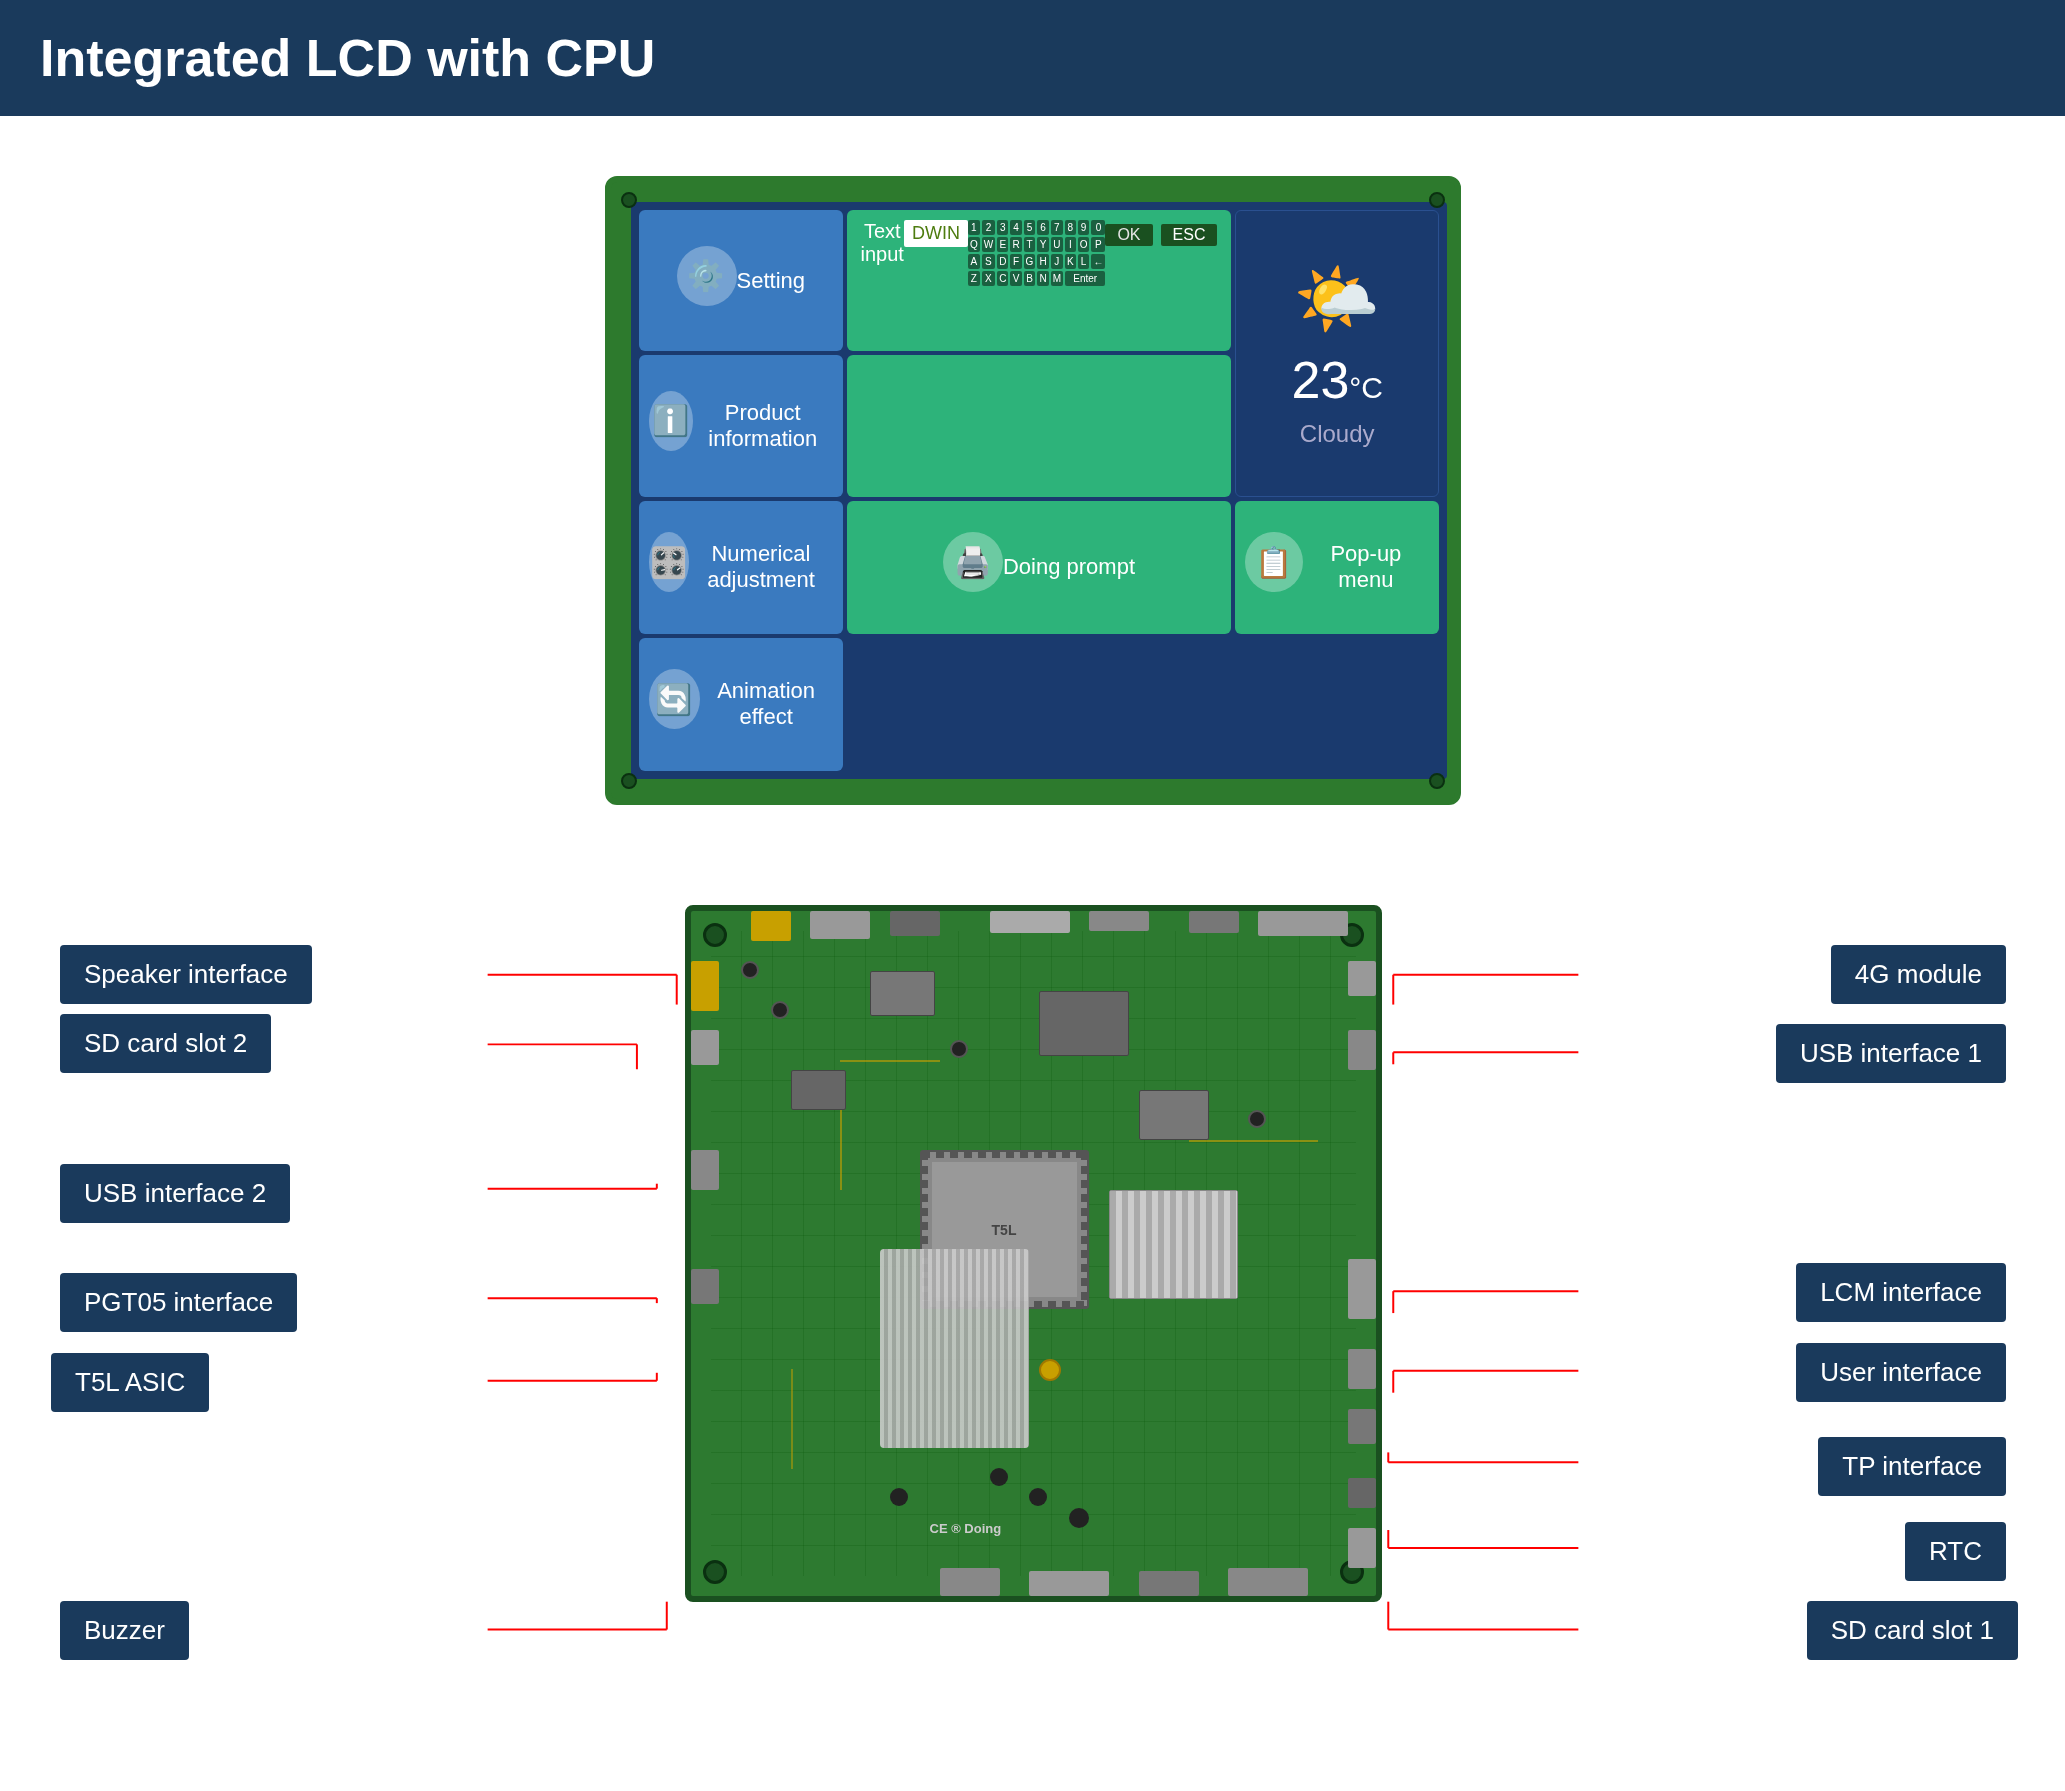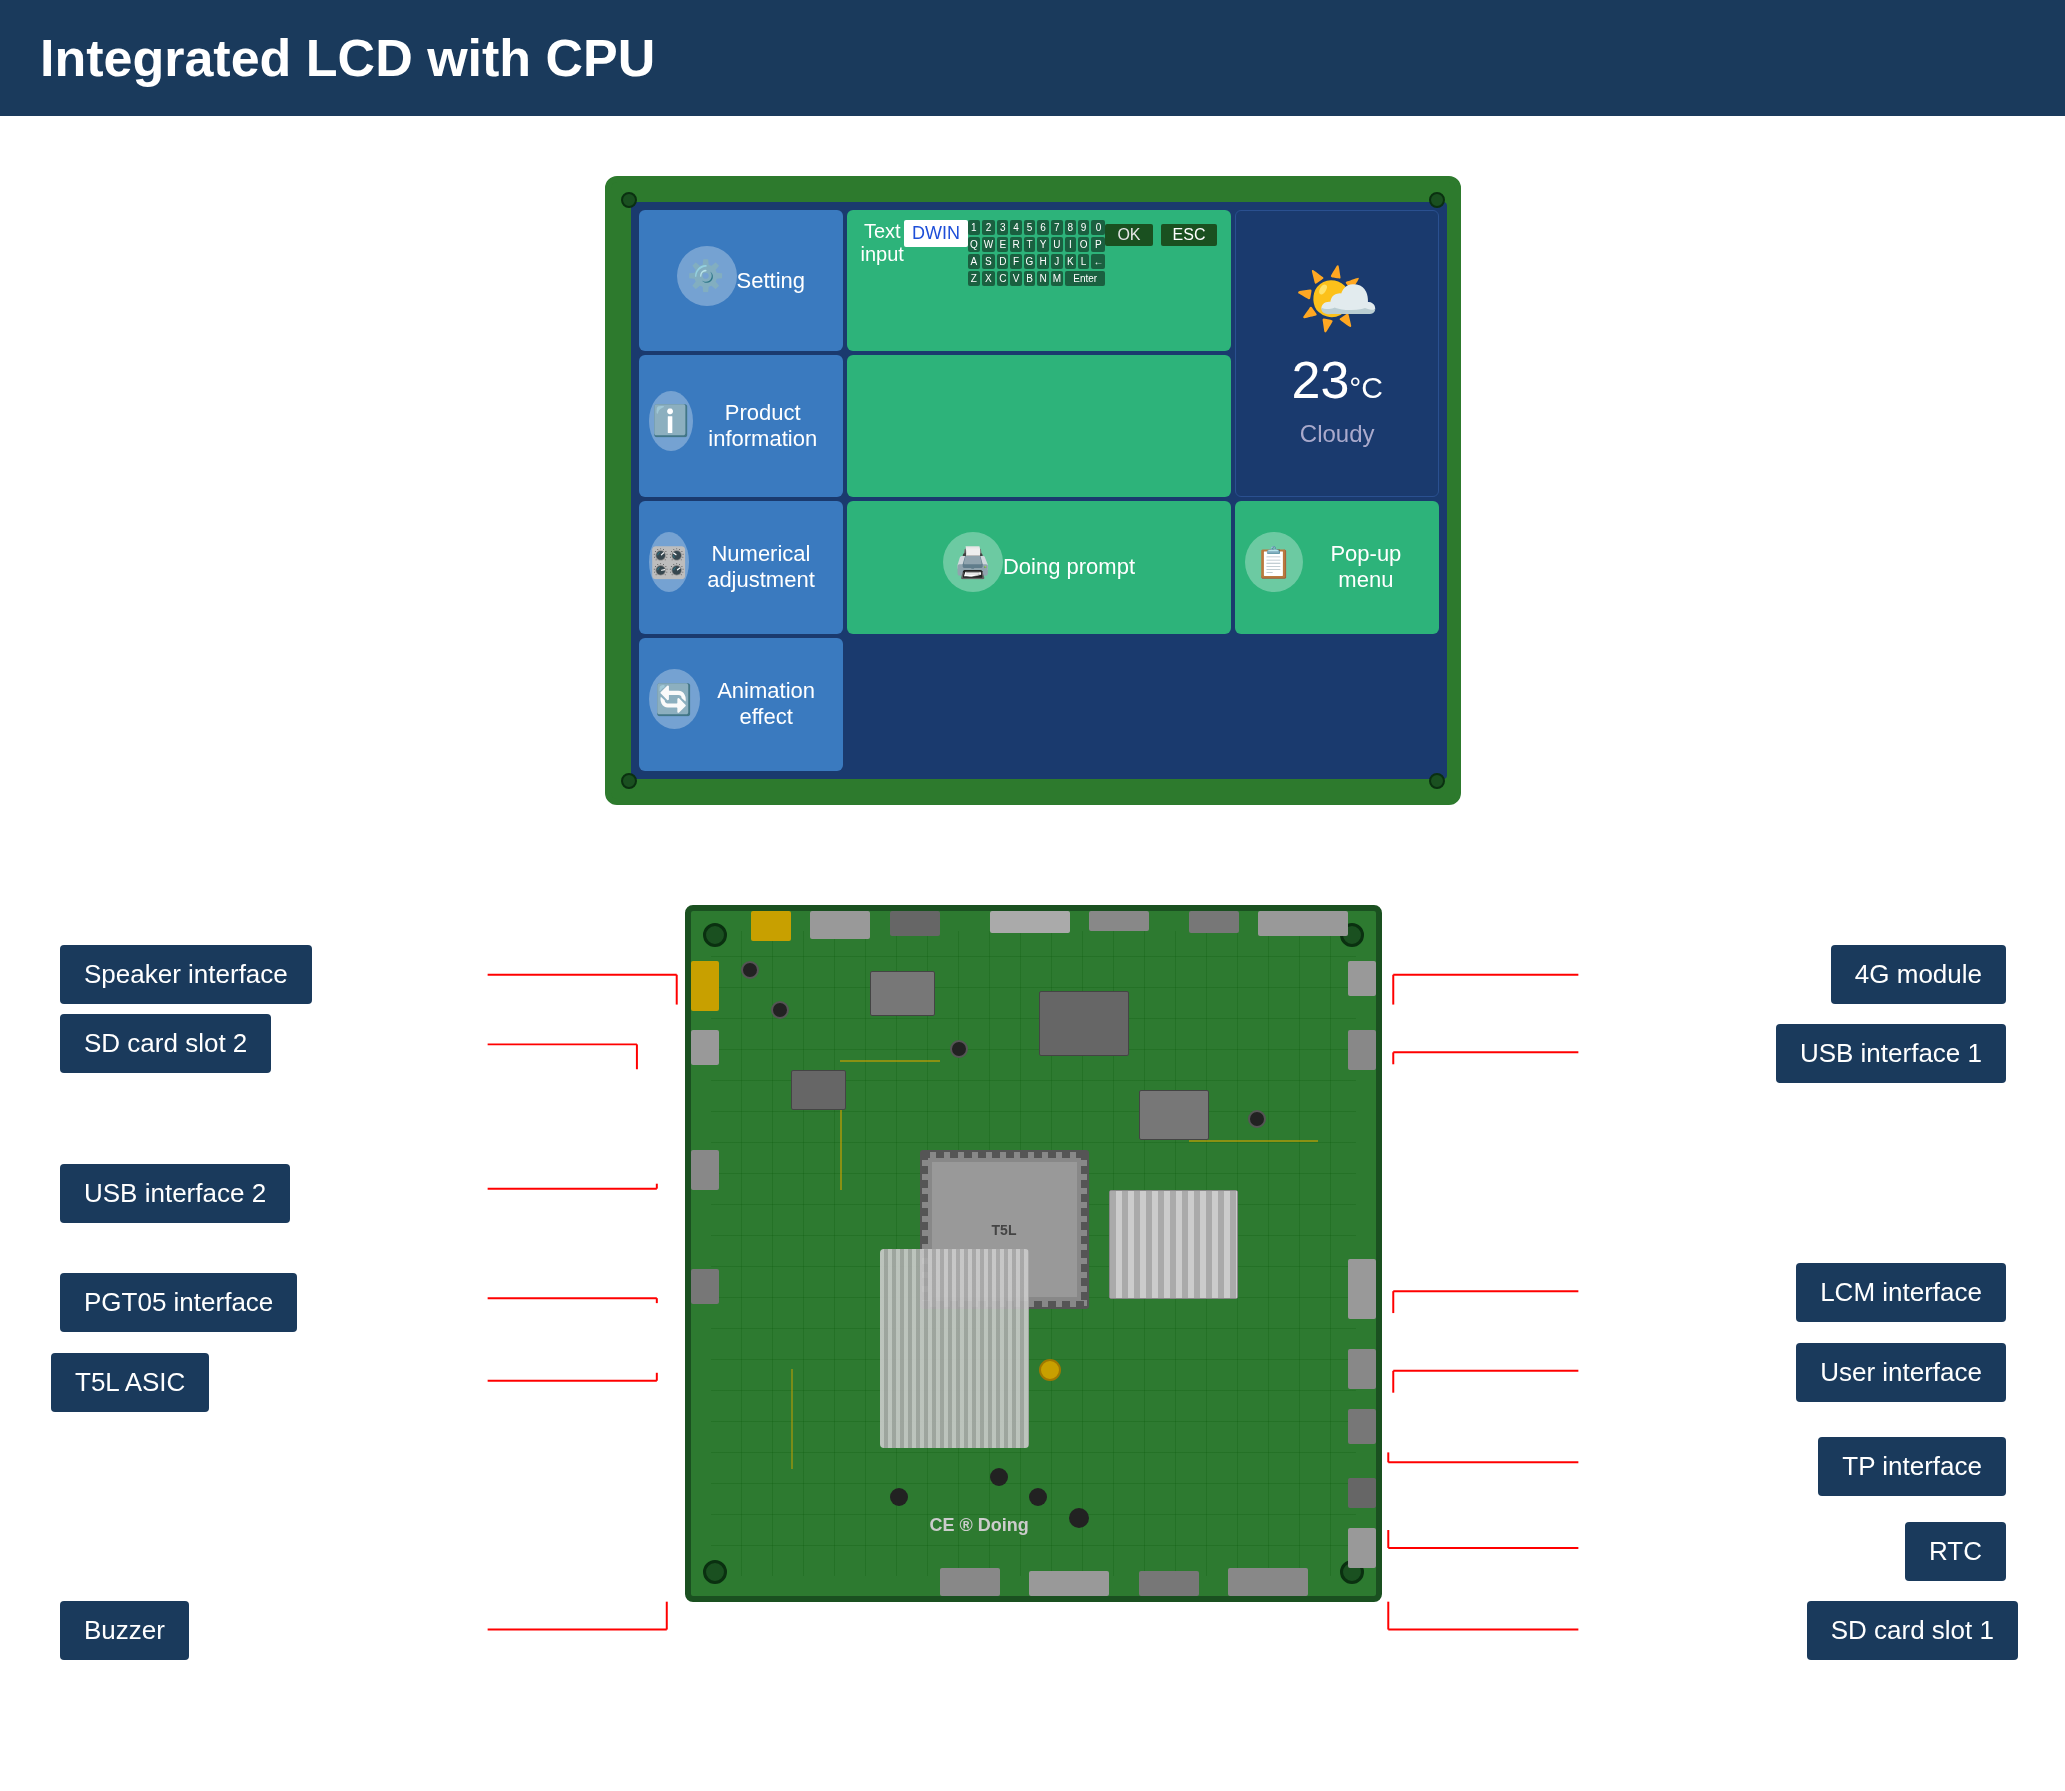--- a/index.html
+++ b/index.html
@@ -190,21 +190,21 @@
   <div class="lcd-frame">
     <div class="lcd-screen">
 
       <div class="tile tile-setting">
         <div class="icon-circle">⚙️</div>
         <span>Setting</span>
       </div>
 
       <div class="tile tile-text-input">
         <div style="font-size:20px;margin-bottom:4px;color:#fff;">Text input</div>
-        <div style="background:#fff;color:#1d4ed8;padding:3px 8px;width:100%;font-size:18px;margin-bottom:6px;border-radius:2px;">DWIN</div>
+        <div style="background:#fff;color:#4d7c0f;padding:3px 8px;width:100%;font-size:18px;margin-bottom:6px;border-radius:2px;">DWIN</div>
         <div class="keyboard-grid">
           <div class="key">1</div>
             <div class="key">2</div>
             <div class="key">3</div>
             <div class="key">4</div>
             <div class="key">5</div>
             <div class="key">6</div>
             <div class="key">7</div>
             <div class="key">8</div>
             <div class="key">9</div>
@@ -388,21 +388,21 @@
       <div style="position:absolute;top:50px;left:50px;width:18px;height:18px;border-radius:50%;background:#222;border:2px solid #555;"></div>
       <div style="position:absolute;top:90px;left:80px;width:18px;height:18px;border-radius:50%;background:#222;border:2px solid #555;"></div>
       <div style="position:absolute;top:129px;left:259px;width:18px;height:18px;border-radius:50%;background:#222;border:2px solid #555;"></div>
       <div style="position:absolute;top:199px;left:557px;width:18px;height:18px;border-radius:50%;background:#222;border:2px solid #555;"></div>
       <div style="position:absolute;top:448px;left:348px;width:22px;height:22px;border-radius:50%;background:#c8a000;border:2px solid #a07800;"></div>
       <div style="position:absolute;top:557px;left:299px;width:18px;height:18px;border-radius:50%;background:#222;"></div>
       <div style="position:absolute;top:577px;left:338px;width:18px;height:18px;border-radius:50%;background:#222;"></div>
       <div style="position:absolute;top:597px;left:378px;width:20px;height:20px;border-radius:50%;background:#222;"></div>
       <div style="position:absolute;top:577px;left:199px;width:18px;height:18px;border-radius:50%;background:#222;"></div>
 
-      <div style="position:absolute;bottom:60px;left:239px;font-size:18px;color:#ccc;font-weight:bold;">CE ® Doing</div>
+      <div style="position:absolute;bottom:60px;left:239px;font-size:13px;color:#ccc;font-weight:bold;">CE ® Doing</div>
 
       <div style="position:absolute;top:149px;left:149px;width:100px;height:2px;background:#c8a000;opacity:0.6;"></div>
       <div style="position:absolute;top:199px;left:149px;width:2px;height:80px;background:#c8a000;opacity:0.6;"></div>
       <div style="position:absolute;top:229px;left:498px;width:129px;height:2px;background:#c8a000;opacity:0.6;"></div>
       <div style="position:absolute;top:458px;left:100px;width:2px;height:100px;background:#c8a000;opacity:0.5;"></div>
     </div>
   </div>
 
   <div class="label-box label-speaker">
     <span>Speaker interface</span>

